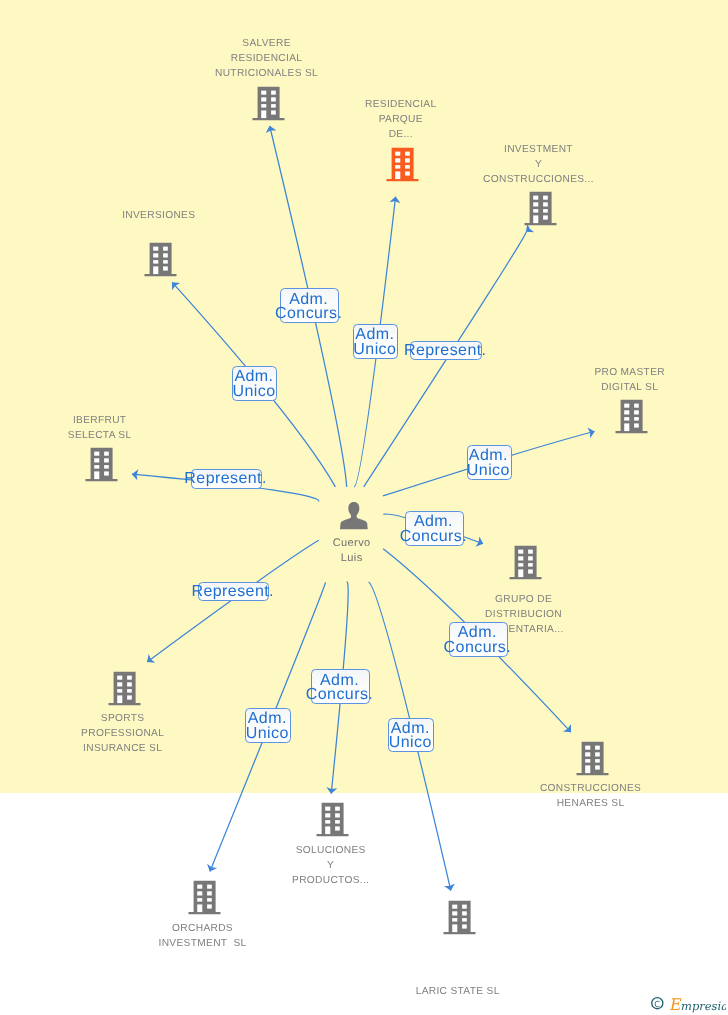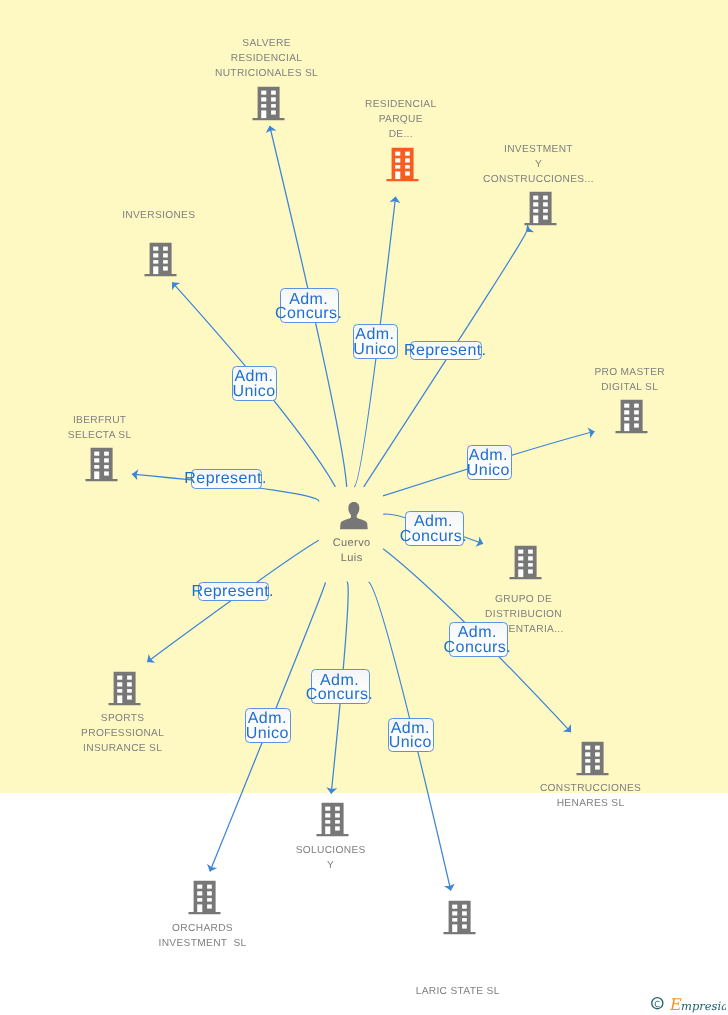--- a/index.html
+++ b/index.html
@@ -215,20 +215,21 @@
             <rect x="13.5" y="10.6" width="4.7" height="4.2"></rect>
             <rect x="3.6" y="17.4" width="5.1" height="3.5"></rect>
             <rect x="13.5" y="17.4" width="4.7" height="3.5"></rect>
             <rect x="3.6" y="23.7" width="5.1" height="7.7"></rect>
             <rect x="13.5" y="23.7" width="4.7" height="4.2"></rect>
           </g>
         </svg></div>
       <div class="node-label" style="left: 210.5px; width: 240px; top: 843px;">
         <div>SOLUCIONES</div>
         <div>Y</div>
+        <div>PRODUCTOS...</div>
       </div>
       <div class="node-icon" style="left: 187.6px; top: 880.2px;"><svg width="33" height="35" viewBox="-5.6 -0.7 33 35">
           <path fill="#777777" d="M0 0 h22 v31.4 h-22 z M-5.1 31.4 h32 v2.2 h-32 z"></path>
           <g fill="#ffffff">
             <rect x="3.6" y="3.9" width="5.1" height="4.1"></rect>
             <rect x="13.5" y="3.9" width="4.7" height="4.1"></rect>
             <rect x="3.6" y="10.6" width="5.1" height="4.2"></rect>
             <rect x="13.5" y="10.6" width="4.7" height="4.2"></rect>
             <rect x="3.6" y="17.4" width="5.1" height="3.5"></rect>
             <rect x="13.5" y="17.4" width="4.7" height="3.5"></rect>

